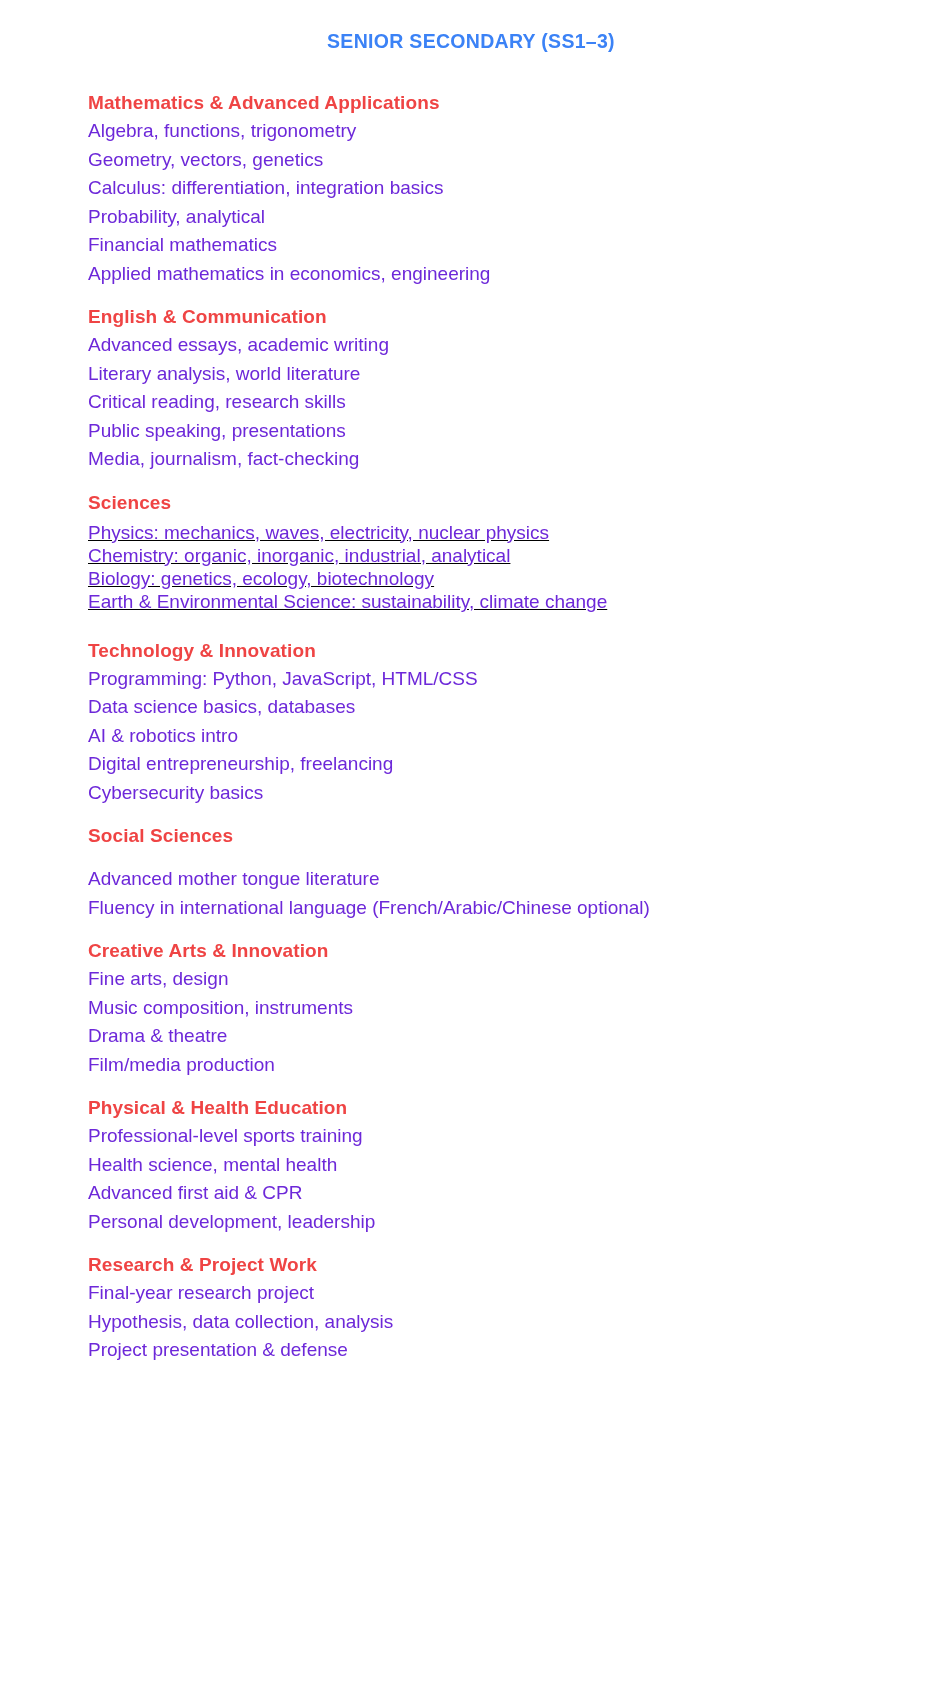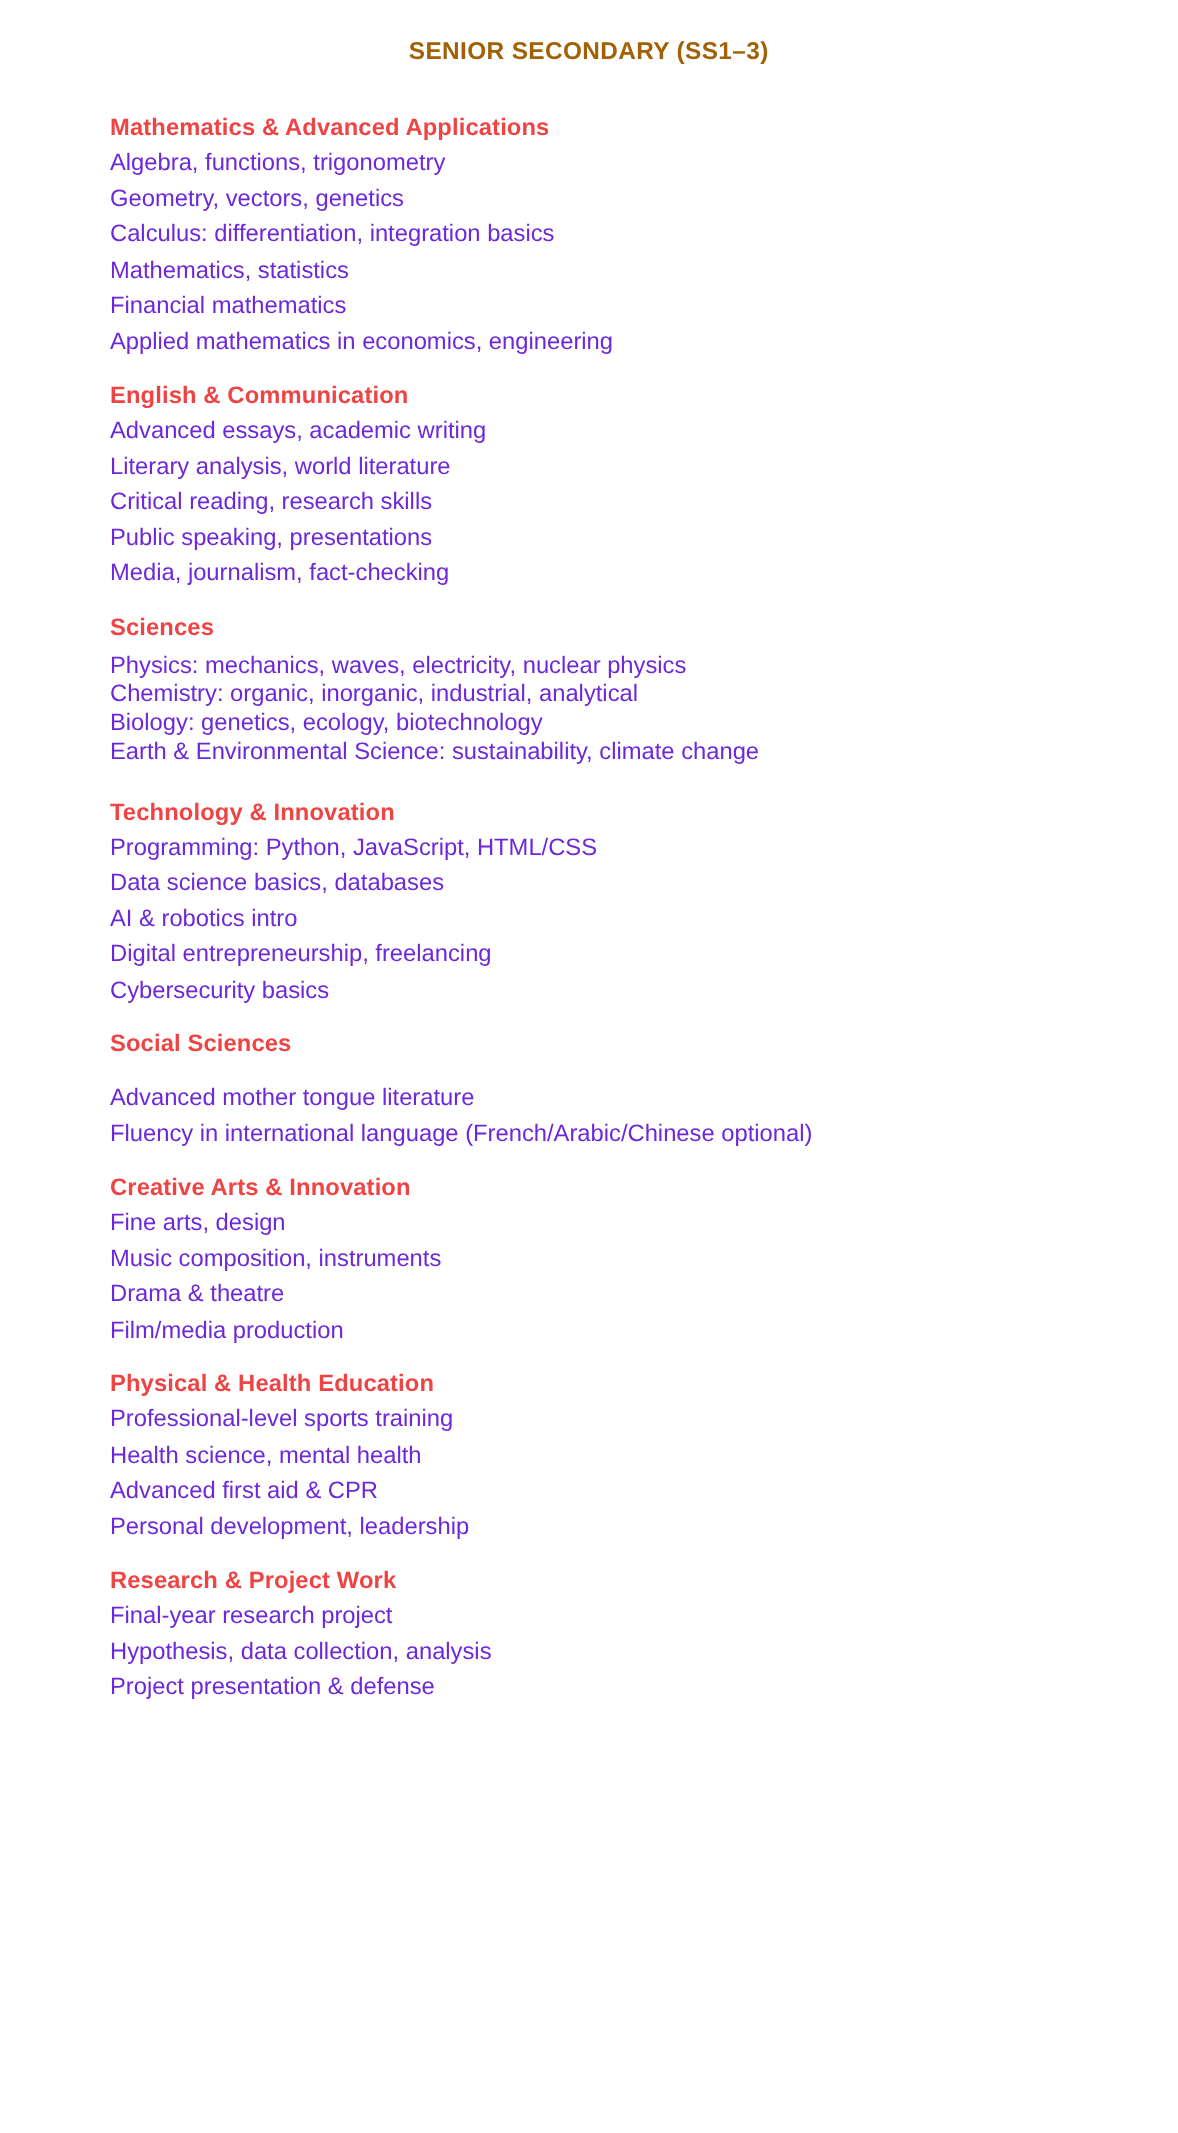--- a/index.html
+++ b/index.html
@@ -15,21 +15,21 @@
     padding: 30px 88px 0 88px;
     font-family: "Liberation Sans", "DejaVu Sans", sans-serif;
     overflow: hidden;
   }
   .doc-title {
     font-size: 19.5px;
     font-weight: 700;
     line-height: 22px;
     margin: 0;
     text-align: center;
-    color: #a16207;
+    color: #3b82f6;
     letter-spacing: 0.3px;
   }
   .subject-section { margin-top: 15px; }
   .subject-section.first { margin-top: 37px; }
   .section-heading {
     font-size: 19px;
     font-weight: 700;
     line-height: 28px;
     margin: 0;
     color: #ef4444;
@@ -39,38 +39,39 @@
   .course-item {
     font-size: 19px;
     font-weight: 400;
     line-height: 28.5px;
     margin: 0;
     color: #6d28d9;
   }
   .section-items.tight {
     padding-top: 4px;
     padding-bottom: 8px;
+    text-decoration: underline;
   }
   .section-items.tight .course-item {
     line-height: 23.3px;
   }
 </style>
 </head>
 <body>
 
 <main class="page">
   <h1 class="doc-title">SENIOR SECONDARY (SS1–3)</h1>
   <div id="sections-root">
   <section class="subject-section first">
     <h2 class="section-heading">Mathematics &amp; Advanced Applications</h2>
     <div class="section-items">
           <p class="course-item">Algebra, functions, trigonometry</p>
           <p class="course-item">Geometry, vectors, genetics</p>
           <p class="course-item">Calculus: differentiation, integration basics</p>
-          <p class="course-item">Mathematics, statistics</p>
+          <p class="course-item">Probability, analytical</p>
           <p class="course-item">Financial mathematics</p>
           <p class="course-item">Applied mathematics in economics, engineering</p>
         </div>
   </section>
 
   <section class="subject-section">
     <h2 class="section-heading">English &amp; Communication</h2>
     <div class="section-items">
           <p class="course-item">Advanced essays, academic writing</p>
           <p class="course-item">Literary analysis, world literature</p>

